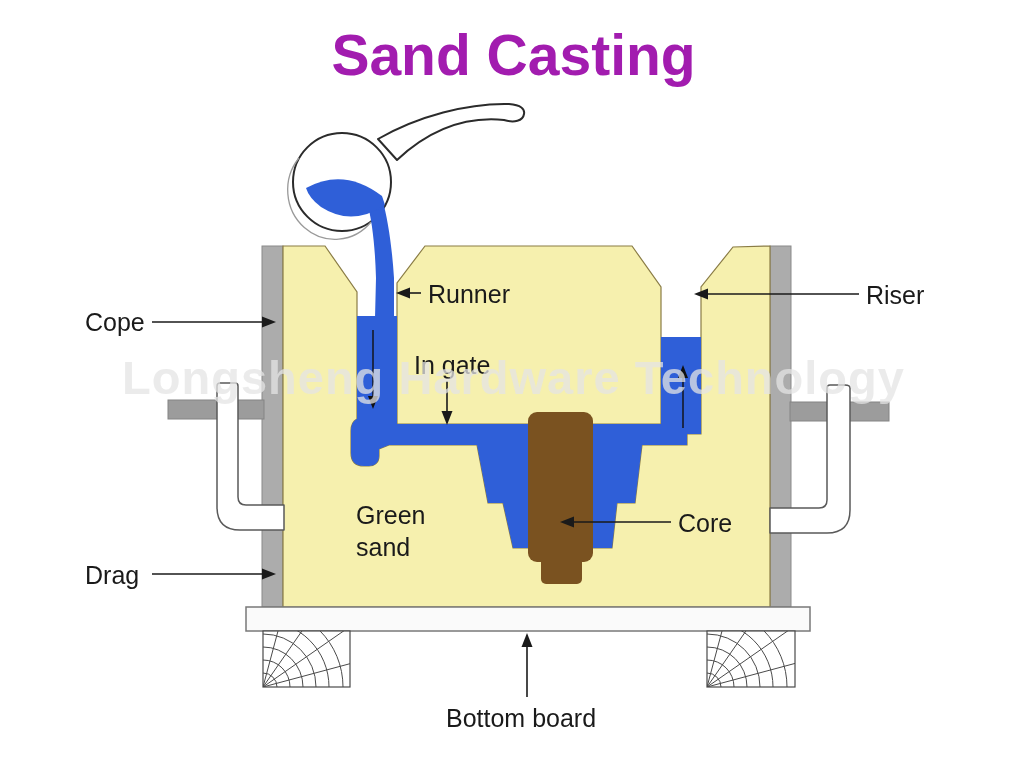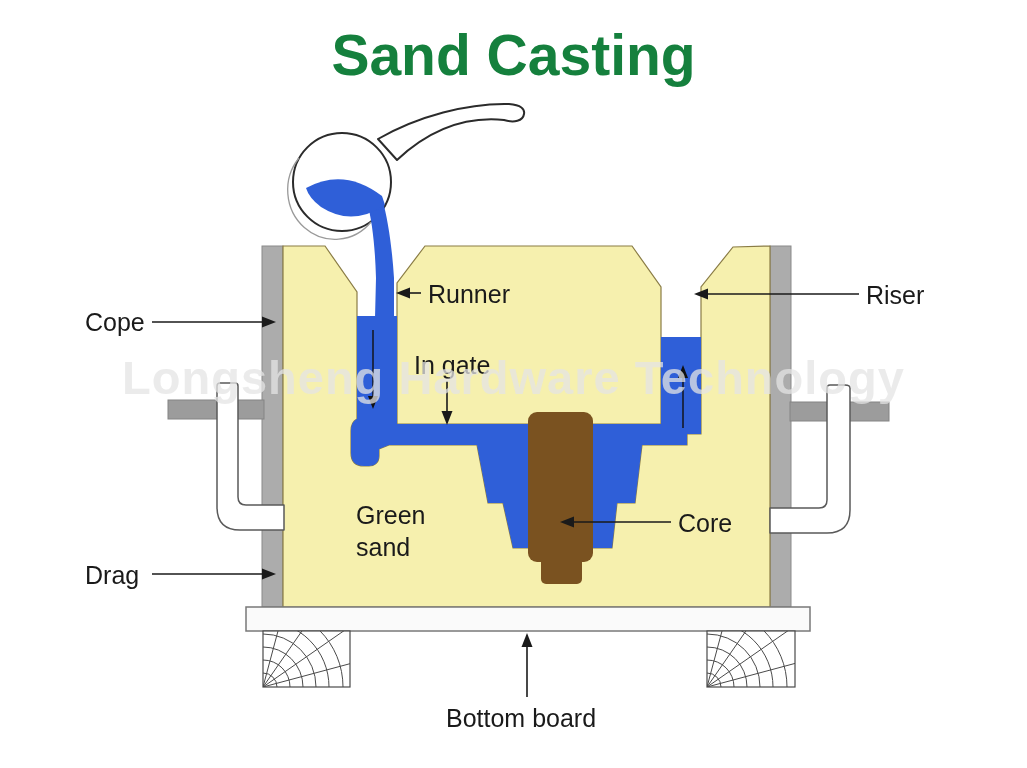--- a/index.html
+++ b/index.html
@@ -1,19 +1,19 @@
 <!DOCTYPE html>
 <html><head>
 <meta charset="utf-8">
 <style>
   html,body{margin:0;padding:0;background:#fff;}
   #page{position:relative;width:1027px;height:768px;background:#ffffff;overflow:hidden;
         font-family:"Liberation Sans", sans-serif;}
   #title{position:absolute;top:22px;left:0;width:100%;text-align:center;
-         font-size:57px;font-weight:bold;color:#15803d;letter-spacing:0px;}
+         font-size:57px;font-weight:bold;color:#a21caf;letter-spacing:0px;}
   #diagram{position:absolute;top:0;left:0;}
   #watermark{position:absolute;top:350px;left:0;width:100%;text-align:center;
              font-size:47px;font-weight:bold;color:rgba(228,228,228,0.75);
              white-space:nowrap;pointer-events:none;letter-spacing:1px;}
   svg text{font-family:"Liberation Sans", sans-serif;font-size:25px;fill:#1a1a1a;}
 </style>
 </head>
 <body>
 
 <div id="page">

